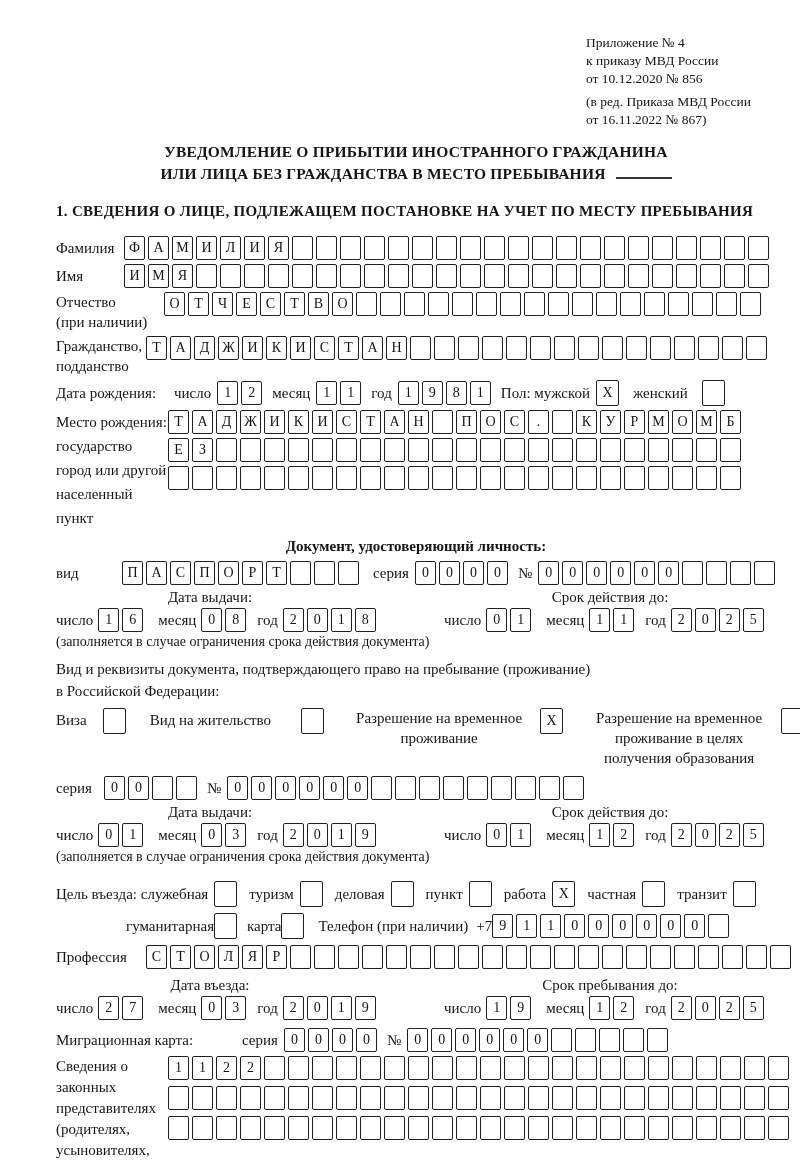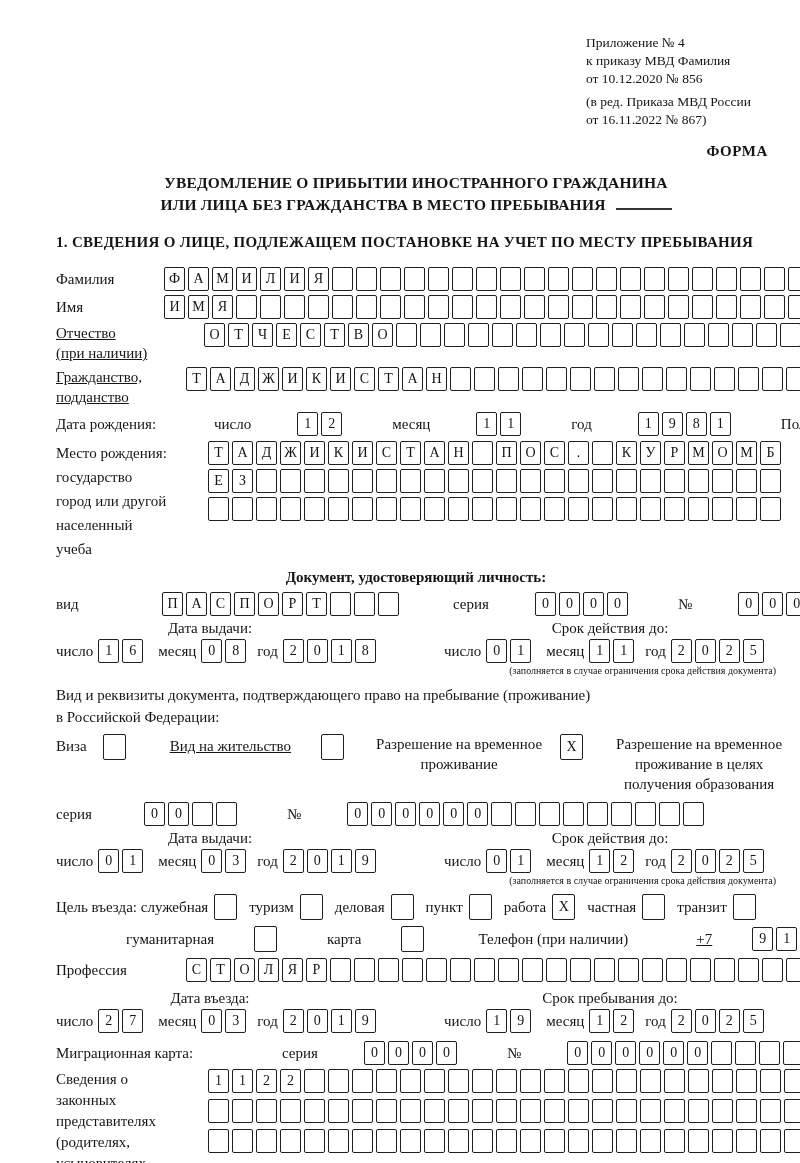--- a/index.html
+++ b/index.html
@@ -10,66 +10,65 @@
   
   .annex{margin-left:auto;width:190px;font-size:13.5px;line-height:18px;}
   .annex .gap{height:5px;}
   .forma{text-align:right;font-weight:bold;margin-top:14px;padding-right:8px;letter-spacing:.6px;}
   .title{text-align:center;font-weight:bold;font-size:15.5px;line-height:22px;margin-top:12px;letter-spacing:.2px;}
   .blank{display:inline-block;width:56px;border-bottom:2px solid #333;margin-left:10px;height:1px;}
   .section{font-weight:bold;margin-top:18px;font-size:15px;letter-spacing:.3px;}
   .formarea{margin-top:16px;}
 
   
-  .frow{display:flex;align-items:center;margin-bottom:4px;gap:40px;}
+  .frow{display:flex;align-items:center;margin-bottom:4px;}
   .frow.top{align-items:flex-start;}
   .lbl{flex:none;}
   .cells{display:inline-flex;gap:3px;flex:none;}
   .cell{box-sizing:border-box;flex:none;width:21px;height:24px;border:1.7px solid #1f1f1f;border-radius:2px;
         display:inline-flex;align-items:center;justify-content:center;font-size:14px;line-height:1;}
   .cb .cell{width:23px;height:26px;}
   .w68{width:68px;}.w108{width:108px;}.w90{width:90px;}.w112{width:112px;}
-  .ml6{margin-left:6px;}.ml10{margin-left:10px;}.ml14{margin-left:14px;}.ml20{margin-left:28px;text-decoration:underline;}
-  .stack{line-height:20px;text-decoration:underline;}
+  .ml6{margin-left:6px;}.ml10{margin-left:10px;}.ml14{margin-left:14px;}.ml20{margin-left:8px;}
+  .stack{line-height:20px;}
   .stack4{line-height:24px;}
   .gcol .cells{margin-bottom:4px;}
   .gcol .cells:last-child{margin-bottom:0;}
   .dochead{text-align:center;font-weight:bold;margin:8px 0 6px 0;}
 
   
   .dcols{display:flex;margin-top:2px;}
   .dcol.left{width:388px;}
   .dcol.right{flex:1;}
   .dhead{text-align:center;margin-bottom:2px;}
   .dcol.left .dhead{padding-right:80px;text-align:center;}
   .dvals{display:flex;align-items:center;gap:5px;}
-  .note{font-size:10px;text-align:right;margin:2px 0 8px 0;}
+  .note{font-size:14px;text-align:left;margin:2px 0 8px 0;}
 
   .intro{line-height:22px;margin-top:4px;}
   .opts{margin-top:6px;gap:16px;}
   .optlabel{text-align:center;line-height:20px;flex:none;}
-  .purpose{gap:6px;margin-top:8px;}
+  .purpose{gap:6px;margin-top:16px;}
   .indent{margin-left:70px;margin-top:6px;}
   .profrow{margin-top:6px;}
 </style>
 </head>
 <body>
 
 <div class="page">
 
   <div class="annex">
     <div>Приложение № 4</div>
-    <div>к приказу МВД Фамилия</div>
+    <div>к приказу МВД России</div>
     <div>от 10.12.2020 № 856</div>
     <div class="gap"></div>
     <div>(в ред. Приказа МВД России</div>
     <div>от 16.11.2022 № 867)</div>
   </div>
 
-  <div class="forma">ФОРМА</div>
 
   <div class="title">
     <div>УВЕДОМЛЕНИЕ О ПРИБЫТИИ ИНОСТРАННОГО ГРАЖДАНИНА</div>
     <div>
       <span>ИЛИ ЛИЦА БЕЗ ГРАЖДАНСТВА В МЕСТО ПРЕБЫВАНИЯ</span><span class="blank"></span>
     </div>
   </div>
 
   <div class="section">1. СВЕДЕНИЯ О ЛИЦЕ, ПОДЛЕЖАЩЕМ ПОСТАНОВКЕ НА УЧЕТ ПО МЕСТУ ПРЕБЫВАНИЯ</div>
 
@@ -237,21 +236,21 @@
       <span class="cells cb ml14">
           <span class="cell"></span>
         </span>
     </div>
 
     <div class="frow top" style="margin-top:4px">
       <span class="lbl w112 stack4">
         <span style="display:block">Место рождения:</span>
         <span style="display:block">государство</span>
         <span style="display:block">город или другой</span>
-        <span style="display:block">населенный учеба</span>
+        <span style="display:block">населенный пункт</span>
       </span>
       <span class="gcol" style="display:inline-block">
         <span class="cells" style="display:flex">
             <span class="cell">Т</span>
             <span class="cell">А</span>
             <span class="cell">Д</span>
             <span class="cell">Ж</span>
             <span class="cell">И</span>
             <span class="cell">К</span>
             <span class="cell">И</span>

